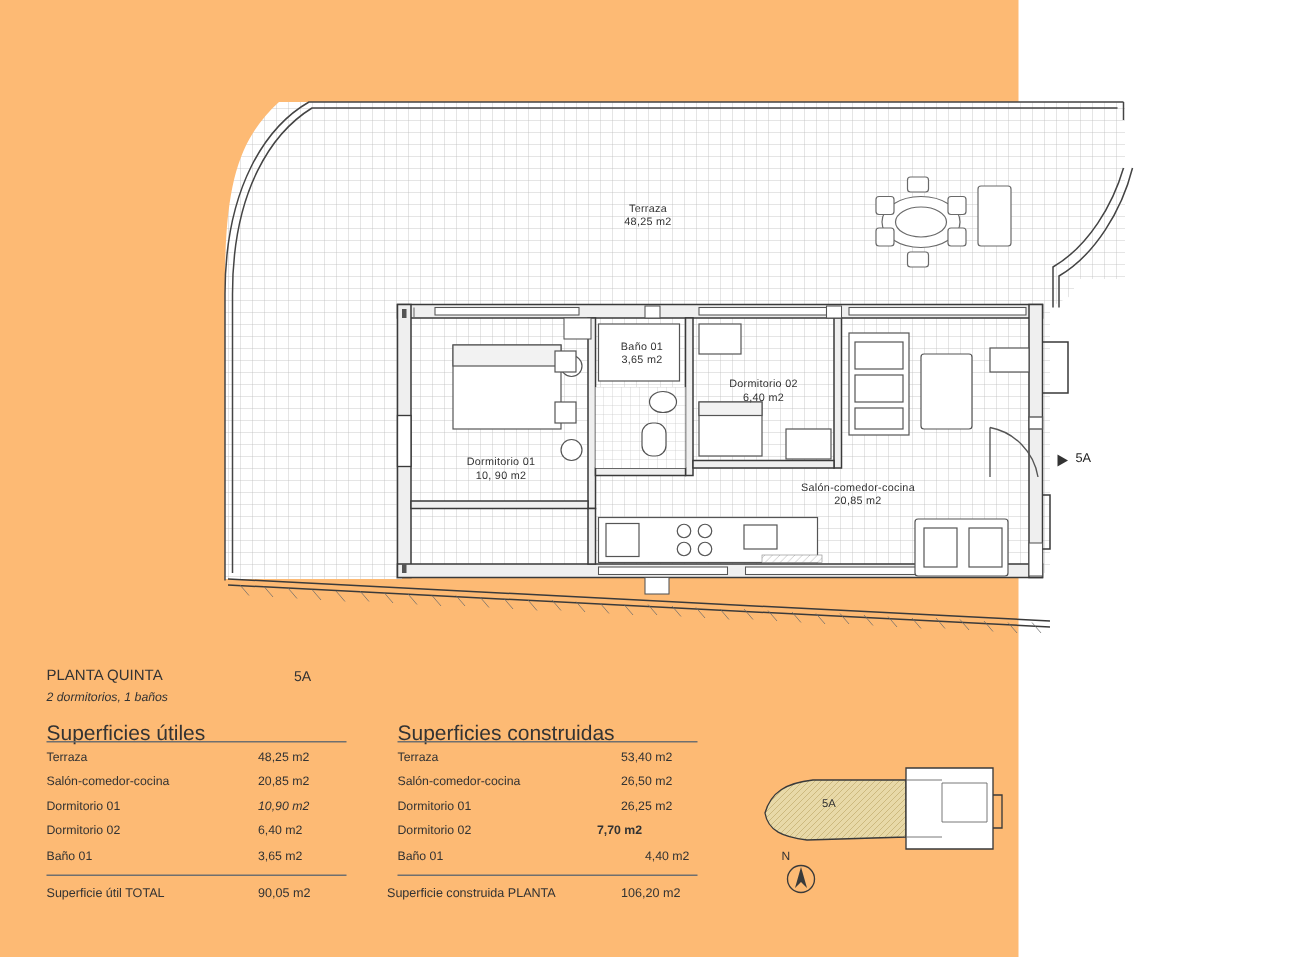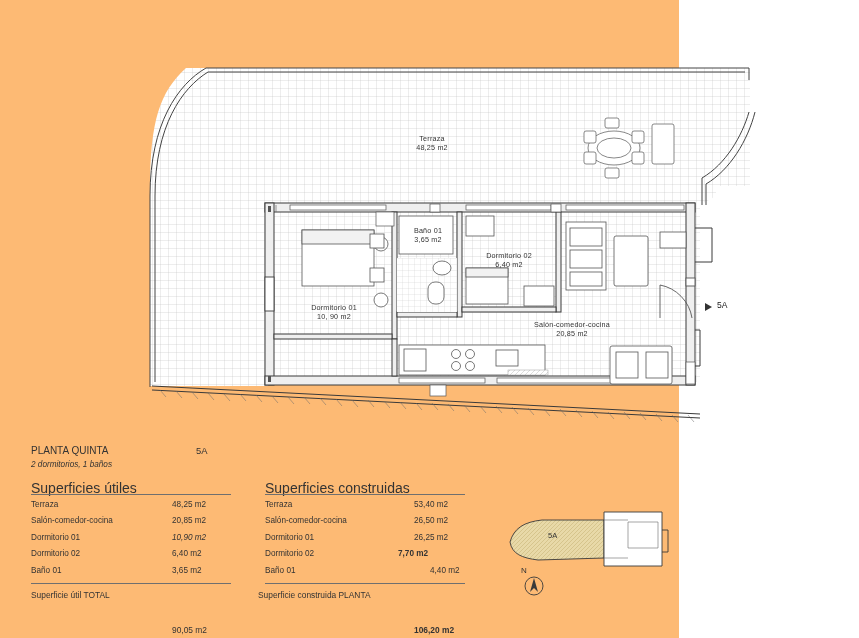--- a/index.html
+++ b/index.html
@@ -108,21 +108,21 @@
     position: absolute;
     top: 0;
     white-space: nowrap;
   }
   .total-row {
     position: absolute;
     font-size: 8.4px;
     color: #333;
   }
   .total-row .name { position: absolute; left: 0; top: 0; white-space: nowrap; }
-  .total-row .val { position: absolute; top: 0; white-space: nowrap; margin-top: 35px; }
+  .total-row .val { position: absolute; top: 0; white-space: nowrap; }
 
   
   #keyplan {
     position: absolute;
     left: 508px;
     top: 500px;
     width: 220px;
     height: 110px;
   }
   .key-tag {
@@ -420,21 +420,21 @@
       </div>
       <div class="row">
         <span class="name">Baño 01</span>
         <span class="val" style="left:149px;margin-left:16px;">4,40 m2</span>
       </div>
     </div>
 
     <div class="rule" style="left:265px; top:153px; width:200px;"></div>
     <div class="total-row" style="left:258px; top:160px; width:215px;">
       <span class="name">Superficie construida PLANTA</span>
-      <span class="val" style="left:156px;font-weight:bold;">106,20 m2</span>
+      <span class="val" style="left:156px;">106,20 m2</span>
     </div>
   </div>
 
   <div id="keyplan">
     <svg width="220" height="110" viewBox="0 0 220 110">
       <defs>
         <pattern id="keyHatch" width="4" height="4" patternUnits="userSpaceOnUse">
           <rect width="4" height="4" fill="#e8d9a8"></rect>
           <path d="M0 4 L4 0" stroke="#c9b579" stroke-width="0.6"></path>
         </pattern>

